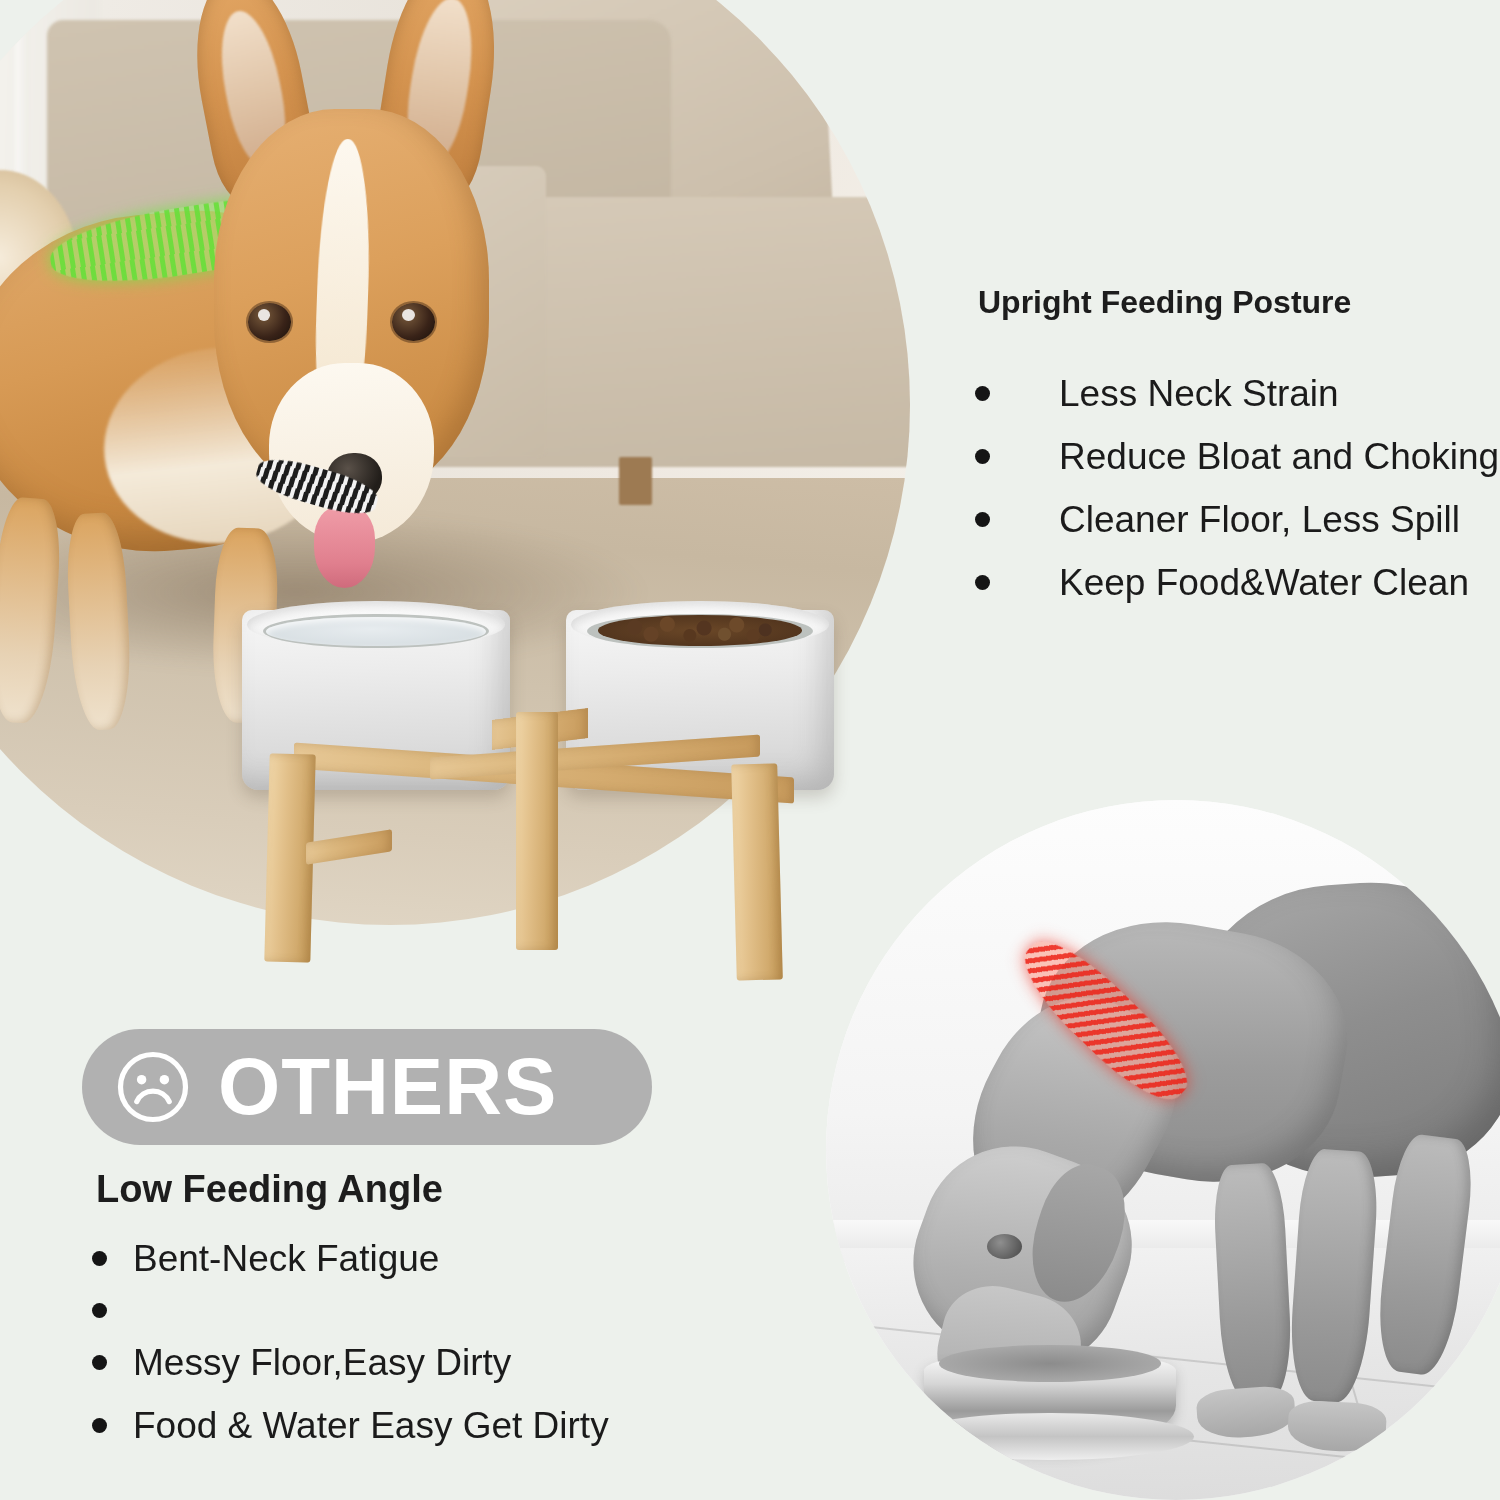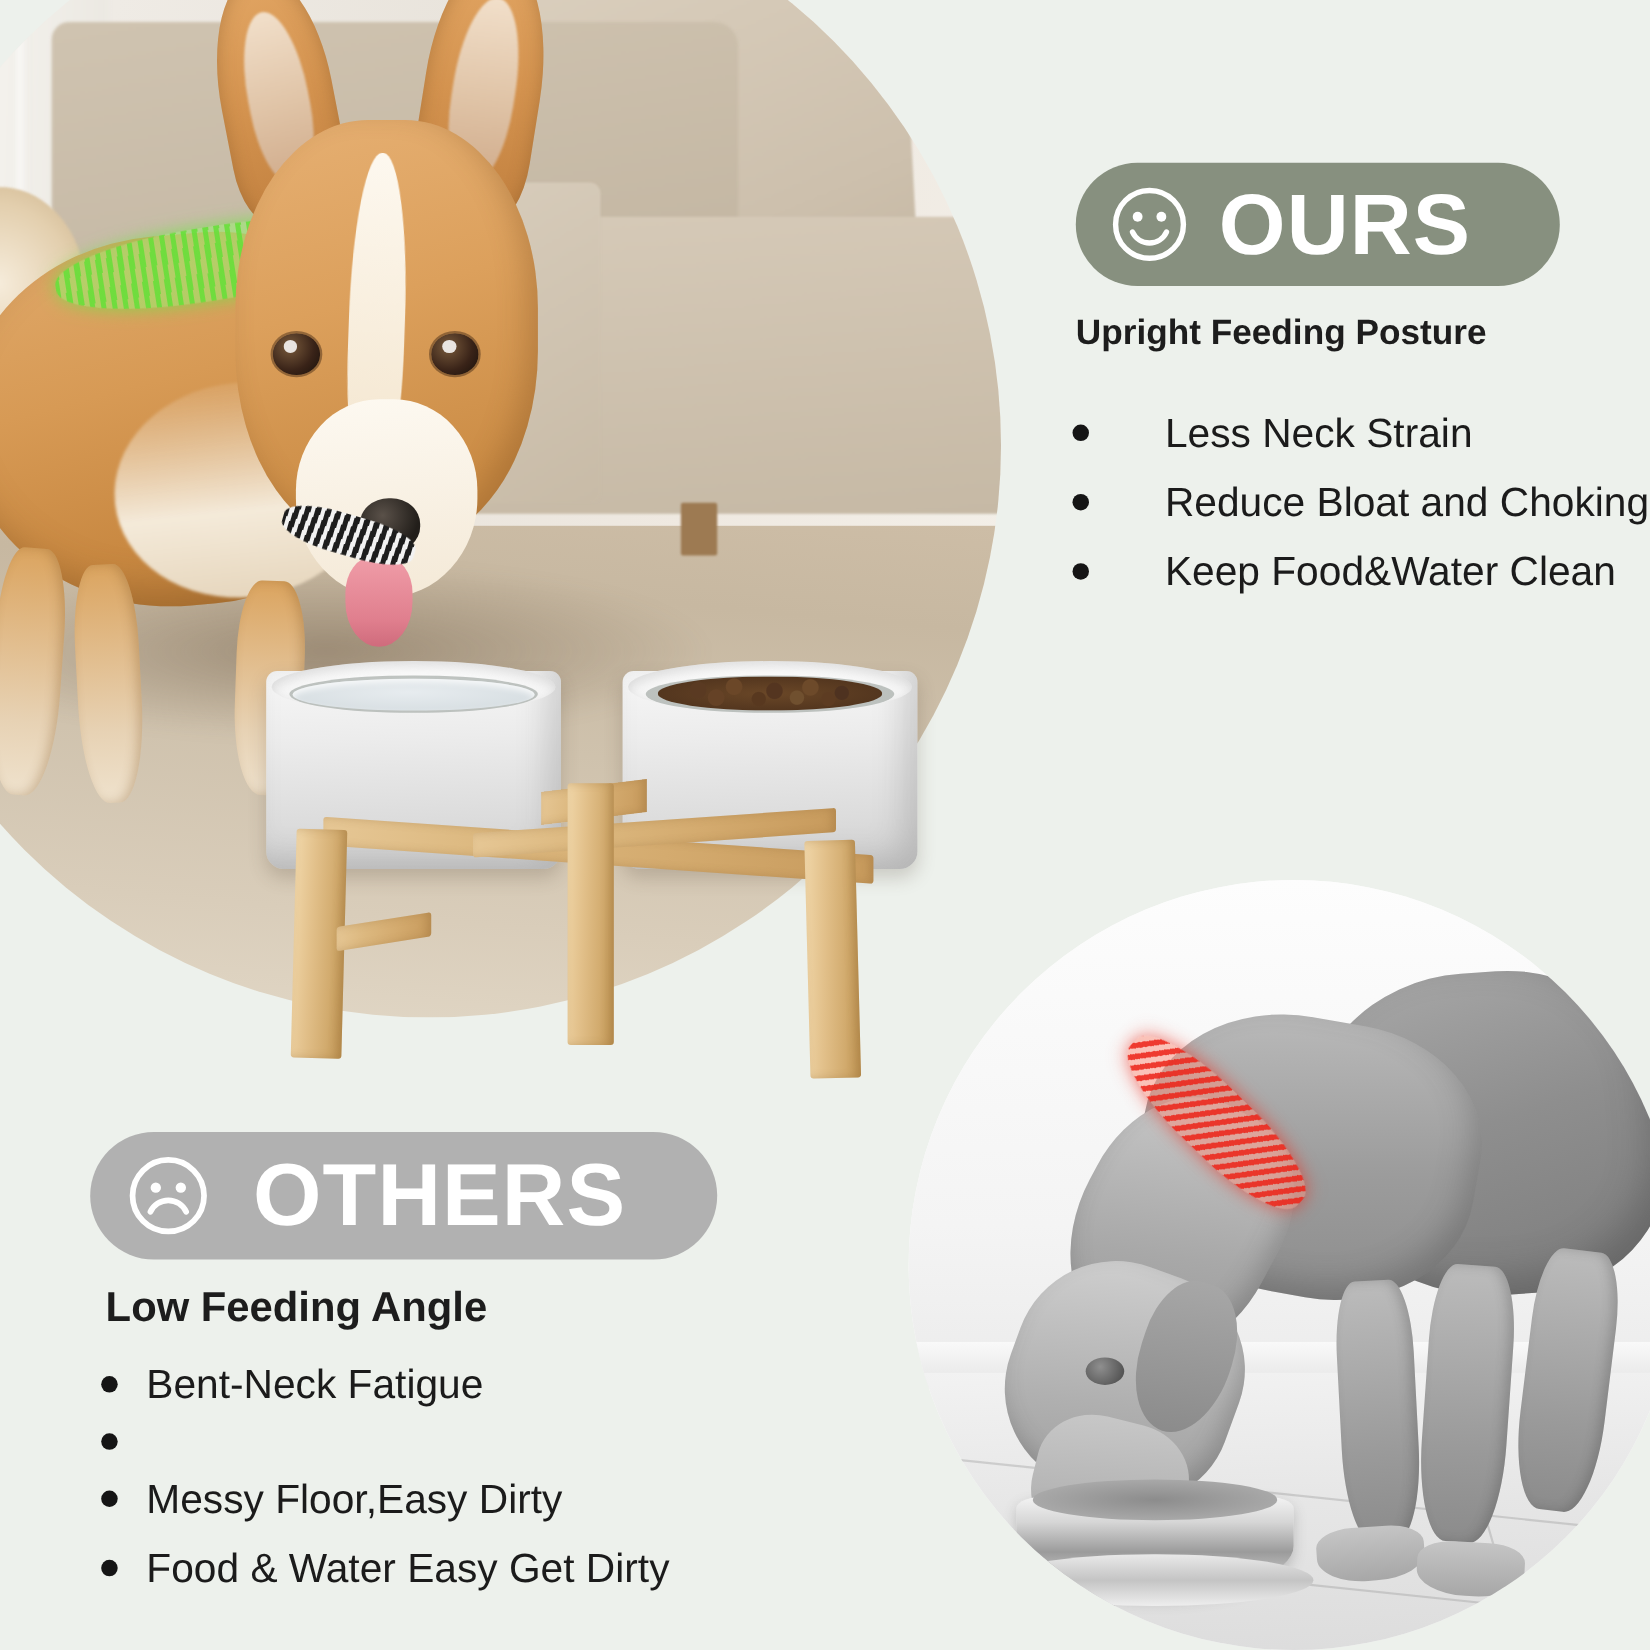--- a/index.html
+++ b/index.html
@@ -174,21 +174,21 @@
     background:linear-gradient(180deg,#e9e9e9,#c4c4c4 50%,#eeeeee);border-radius:50%;}
   .steel-top{position:absolute;left:6%;top:-16%;width:88%;height:40%;
     background:radial-gradient(ellipse at 50% 50%,#8c8c8c,#b4b4b4);border-radius:50%;}
 
   
   .badge{
     position:absolute;display:flex;align-items:center;
     border-radius:999px;box-sizing:border-box;
   }
   .badge-ours{left:978px;top:148px;width:440px;height:112px;background:#87907f;padding:0 30px;}
-  .badge-others{left:82px;top:1029px;width:570px;height:116px;background:#b1b1b1;padding:0 32px;gap:12px;}
+  .badge-others{left:82px;top:1029px;width:570px;height:116px;background:#b1b1b1;padding:0 32px;}
   .face{flex:0 0 auto;display:block;}
   .badge-word{
     color:#ffffff;font-weight:700;letter-spacing:1px;line-height:1;
     margin-left:26px;white-space:nowrap;
   }
   .badge-ours .badge-word{font-size:78px;}
   .badge-others .badge-word{font-size:80px;}
 
   .subtitle{position:absolute;font-weight:700;color:#1d1d1d;white-space:nowrap;}
   .subtitle-ours{left:978px;top:284px;font-size:32px;}
@@ -270,40 +270,35 @@
 
     <div class="wood" style="left:258px;top:110px;width:96px;height:30px;transform:skewY(-7deg);"></div>
     <div class="wood" style="left:60px;top:156px;width:500px;height:26px;transform:skewY(4deg);border-radius:3px;"></div>
     <div class="wood" style="left:196px;top:142px;width:330px;height:22px;transform:skewY(-4deg);border-radius:3px;"></div>
     <div class="wood wood-v" style="left:33px;top:150px;width:46px;height:208px;border-radius:3px;transform:rotate(1.5deg);"></div>
     <div class="wood wood-v" style="left:282px;top:108px;width:42px;height:238px;border-radius:3px;"></div>
     <div class="wood wood-v" style="left:500px;top:160px;width:46px;height:216px;border-radius:3px;transform:rotate(-1.5deg);"></div>
     <div class="wood" style="left:72px;top:232px;width:86px;height:22px;transform:skewY(-9deg);border-radius:3px;"></div>
   </div>
 
-  <div class="badge badge-ours">
-    <svg class="face" width="74" height="74" viewBox="0 0 48 48">
-      <circle cx="24" cy="24" r="20" fill="none" stroke="#ffffff" stroke-width="3.2"></circle>
-      <circle cx="17" cy="19.5" r="2.9" fill="#ffffff"></circle>
-      <circle cx="31" cy="19.5" r="2.9" fill="#ffffff"></circle>
-      <path d="M14 28.5 A11 11 0 0 0 34 28.5" fill="none" stroke="#ffffff" stroke-width="3.2" stroke-linecap="round"></path>
-    </svg>
-    <span class="badge-word">OURS</span>
-  </div>
 
   <div class="subtitle subtitle-ours">Upright Feeding Posture</div>
 
   <ul class="bullets bullets-ours">
     <li>
       <span class="dot"></span>
       <span>Less Neck Strain</span>
     </li>
     <li>
       <span class="dot"></span>
       <span>Reduce Bloat and Choking</span>
+    </li>
+    <li>
+      <span class="dot"></span>
+      <span>Cleaner Floor, Less Spill</span>
     </li>
     <li>
       <span class="dot"></span>
       <span>Keep Food&amp;Water Clean</span>
     </li>
   </ul>
 
   <div class="badge badge-others">
     <svg class="face" width="78" height="78" viewBox="0 0 48 48">
       <circle cx="24" cy="24" r="20" fill="none" stroke="#ffffff" stroke-width="3.2"></circle>

